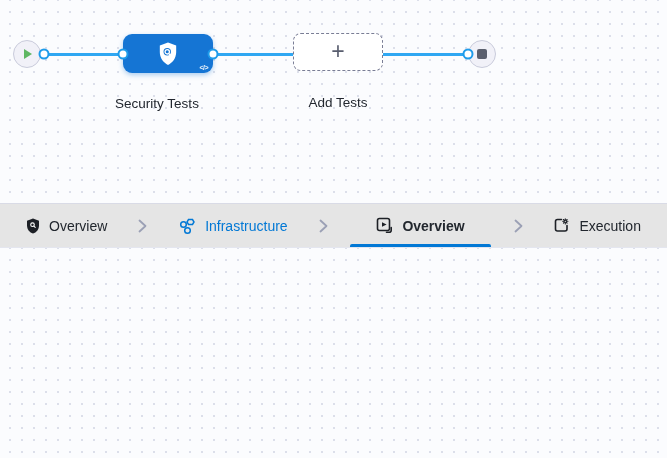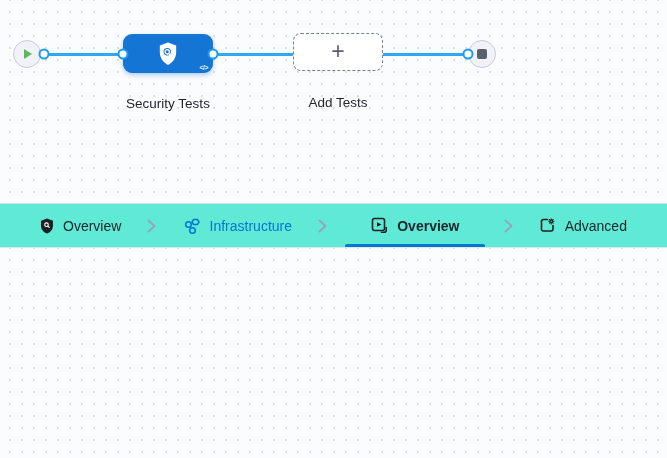--- a/index.html
+++ b/index.html
@@ -70,24 +70,24 @@
   
   .node-label {
     position:absolute; z-index:2; width:150px;
     font-size:13.5px; color:#22272F; text-align:center; line-height:20px;
     transform:translateX(-50%);
   }
 
   
   #tabbar {
     position:absolute; top:203px; left:0; width:667px; height:45px;
-    background:#5eead4;
+    background:#e5e5e5;
     border-top:1px solid #D9DBE6; border-bottom:1px solid #E4E6EF;
     display:flex; align-items:center; justify-content:space-between;
-    padding:0 32px; z-index:4;
+    padding:0 18px; z-index:4;
   }
   .tab {
     position:relative; height:100%;
     display:flex; align-items:center; gap:9px;
     font-size:14px; color:#22272E; cursor:pointer; padding:0 8px;
     white-space:nowrap;
   }
   .tab .ticon { display:flex; align-items:center; }
   .tab.blue { color:#0278D5; }
   .tab.active { font-weight:600; padding:0 26px; }
@@ -134,21 +134,21 @@
 
     <div class="round-node" style="left:468px; top:40px;">
       <span class="stop-square"></span>
     </div>
 
     <span class="port" style="left:44px; top:54px;"></span>
     <span class="port" style="left:123px; top:54px;"></span>
     <span class="port" style="left:213px; top:54px;"></span>
     <span class="port" style="left:468px; top:54px;"></span>
 
-    <div class="node-label" style="left:168px; top:94px;">Security Tests</div>
+    <div class="node-label" style="left:157px; top:94px;">Security Tests</div>
     <div class="node-label" style="left:338px; top:93px;">Add Tests</div>
   </div>
 
   <div id="tabbar">
 
     <div class="tab">
       <span class="ticon">
         <svg width="14" height="16" viewBox="0 0 14 16">
           <path d="M7 0.5 L13 2.7 V7.2 C13 11.6 10.4 14.4 7 15.5 C3.6 14.4 1 11.6 1 7.2 V2.7 Z" fill="#1D2026"></path>
           <circle cx="6.5" cy="6.7" r="1.8" fill="none" stroke="#FFFFFF" stroke-width="1.1"></circle>
@@ -208,21 +208,21 @@
               <line x1="12.3" y1="6.1" x2="12.3" y2="6.9"></line>
             <line x1="9.7" y1="4.3" x2="10.5" y2="4.3"></line>
               <line x1="14.1" y1="4.3" x2="14.9" y2="4.3"></line>
             <line x1="10.5" y1="2.5" x2="11.1" y2="3.1"></line>
               <line x1="13.5" y1="5.5" x2="14.1" y2="6.1"></line>
             <line x1="14.1" y1="2.5" x2="13.5" y2="3.1"></line>
               <line x1="11.1" y1="5.5" x2="10.5" y2="6.1"></line>
           </g>
         </svg>
       </span>
-      <span>Advanced</span>
+      <span>Execution</span>
     </div>
   </div>
 
   <div id="canvas-bottom" class="canvas">
 
     
     
     
     
 

